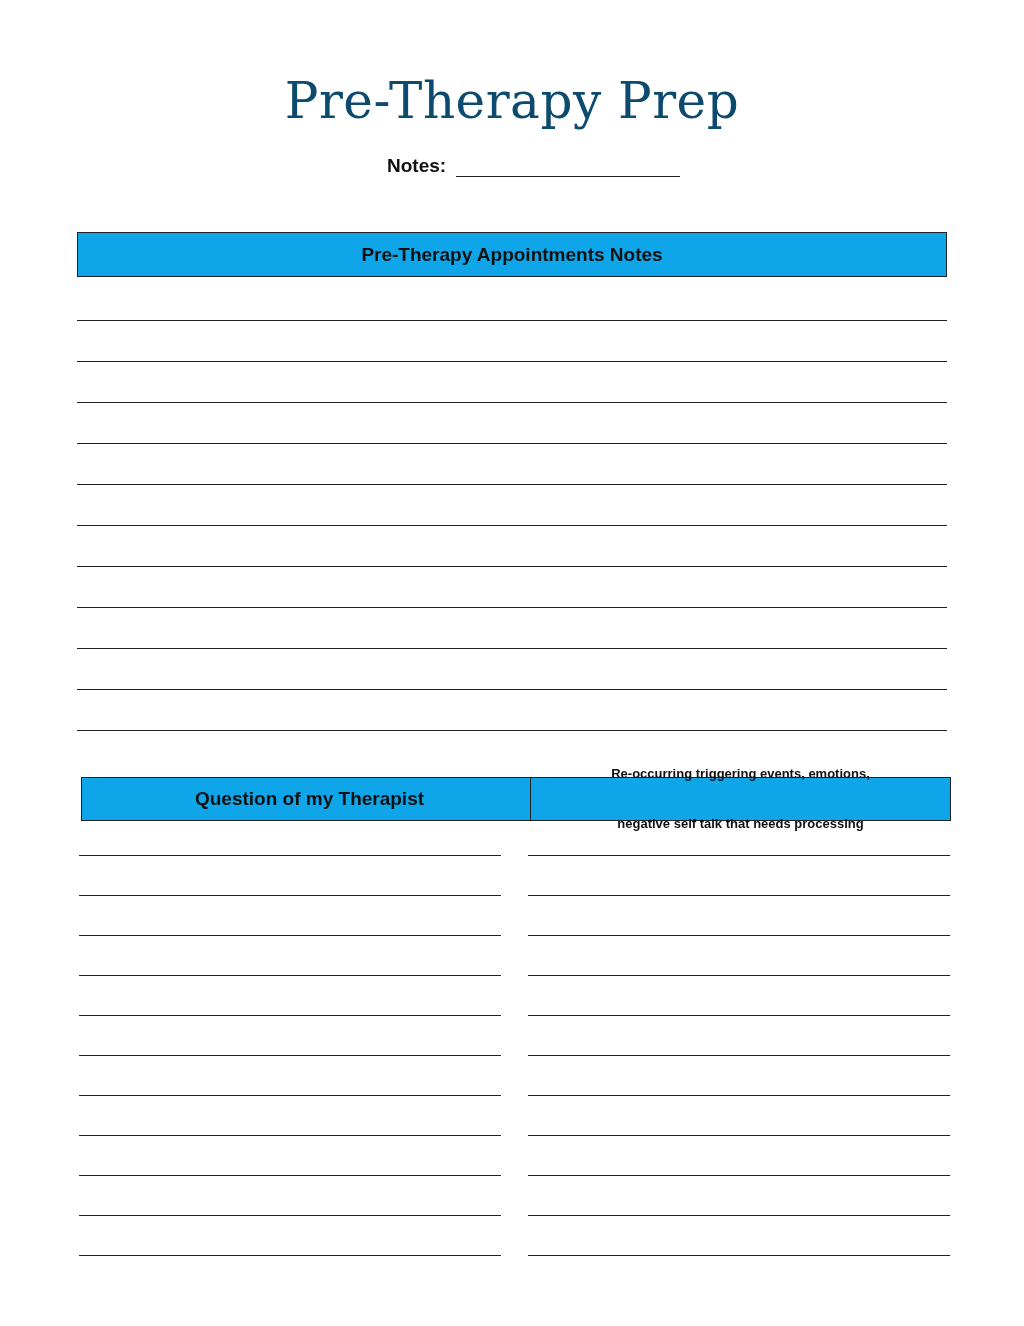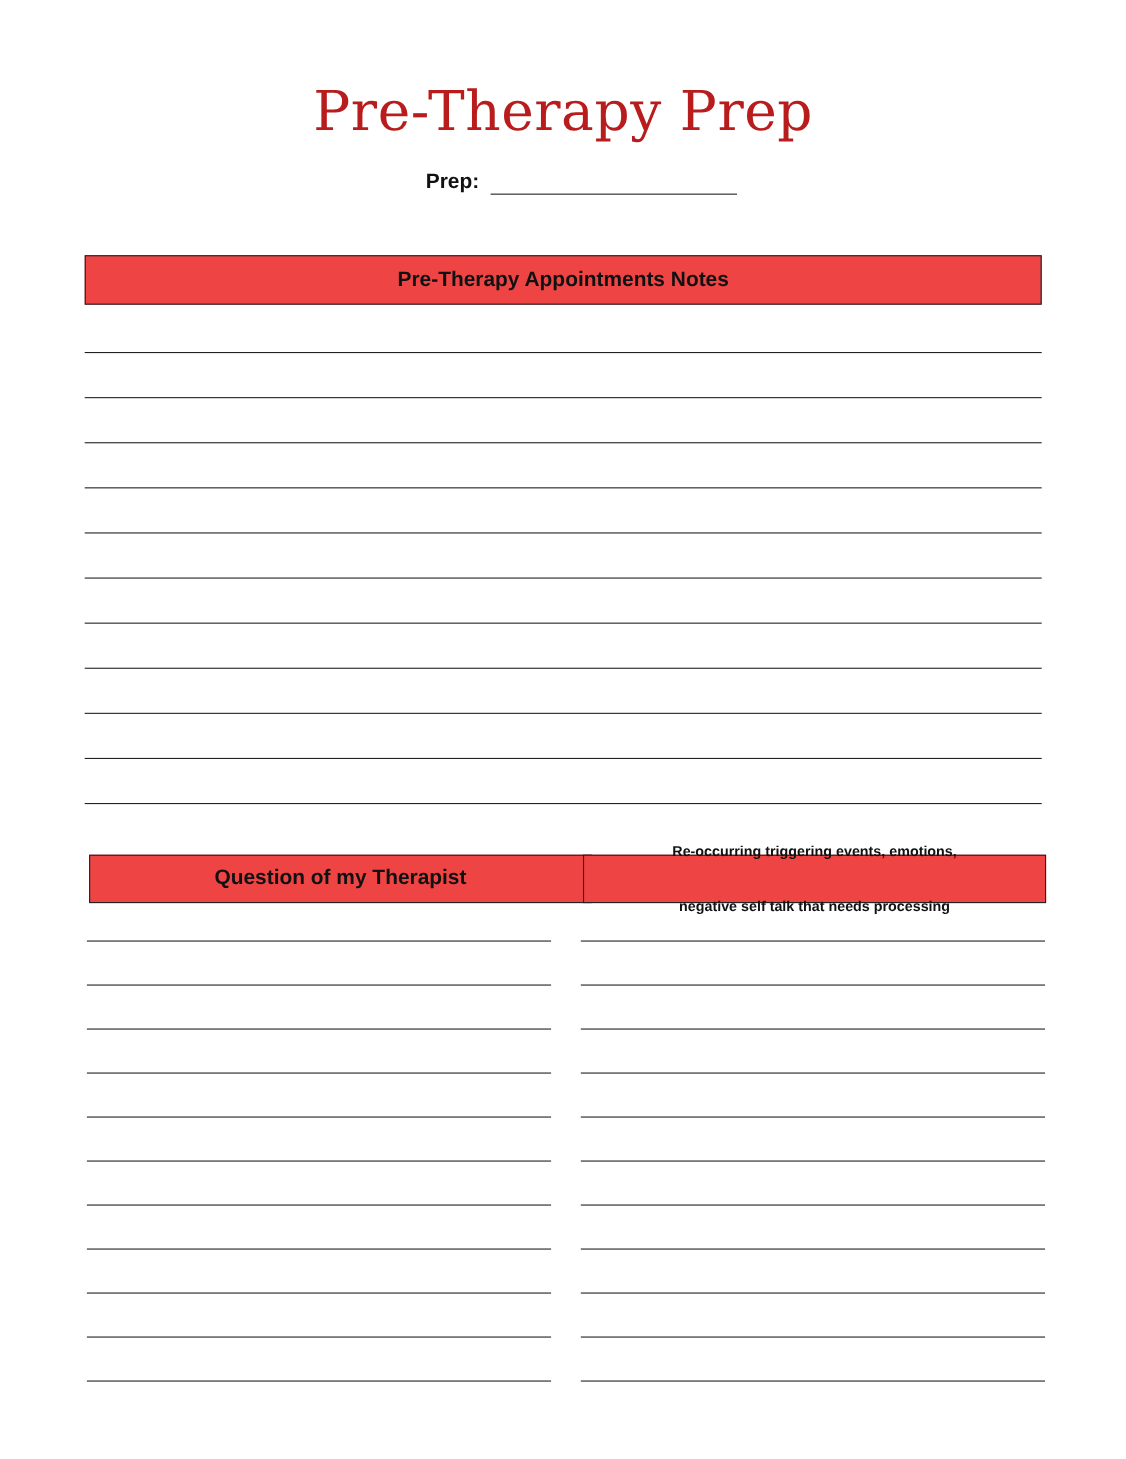--- a/index.html
+++ b/index.html
@@ -1,30 +1,30 @@
 <!DOCTYPE html>
 <html><head>
 <meta charset="utf-8">
 <style>
   html, body { margin: 0; padding: 0; background: #ffffff; }
   body { width: 1024px; height: 1326px; position: relative; overflow: hidden; font-family: "Liberation Sans", sans-serif; color: #111; }
-  .title { position: absolute; left: 0; width: 1024px; top: 72px; text-align: center; font-family: "DejaVu Serif", serif; font-size: 50px; font-weight: normal; letter-spacing: 0.5px; color: #b91c1c; }
+  .title { position: absolute; left: 0; width: 1024px; top: 72px; text-align: center; font-family: "DejaVu Serif", serif; font-size: 50px; font-weight: normal; letter-spacing: 0.5px; color: #0c4a6e; }
   .date-row { position: absolute; top: 152px; left: 387px; display: flex; align-items: flex-end; }
   .date-label { font-weight: bold; font-size: 19px; }
   .date-line { width: 224px; border-bottom: 1.5px solid #222; margin-left: 10px; height: 24px; }
-  .header-box { position: absolute; background: #ef4444; border: 1.5px solid #222; box-sizing: border-box; display: flex; align-items: center; justify-content: center; text-align: center; font-weight: bold; }
+  .header-box { position: absolute; background: #0ea5e9; border: 1.5px solid #222; box-sizing: border-box; display: flex; align-items: center; justify-content: center; text-align: center; font-weight: bold; }
   .rule { position: absolute; height: 0; border-top: 1.5px solid #222; }
 </style>
 </head>
 <body>
 
 <div class="title">Pre-Therapy Prep</div>
 
 <div class="date-row">
-  <span class="date-label">Prep:</span>
+  <span class="date-label">Notes:</span>
   <span class="date-line"></span>
 </div>
 
 <div class="header-box" style="left:77px; top:232px; width:870px; height:45px; font-size:19px;">
   <span>Pre-Therapy Appointments Notes</span>
 </div>
 
 <div id="notes-lines">
     <div class="rule" style="left: 77px; width: 870px; top: 320px;"></div>
     <div class="rule" style="left: 77px; width: 870px; top: 361px;"></div>

